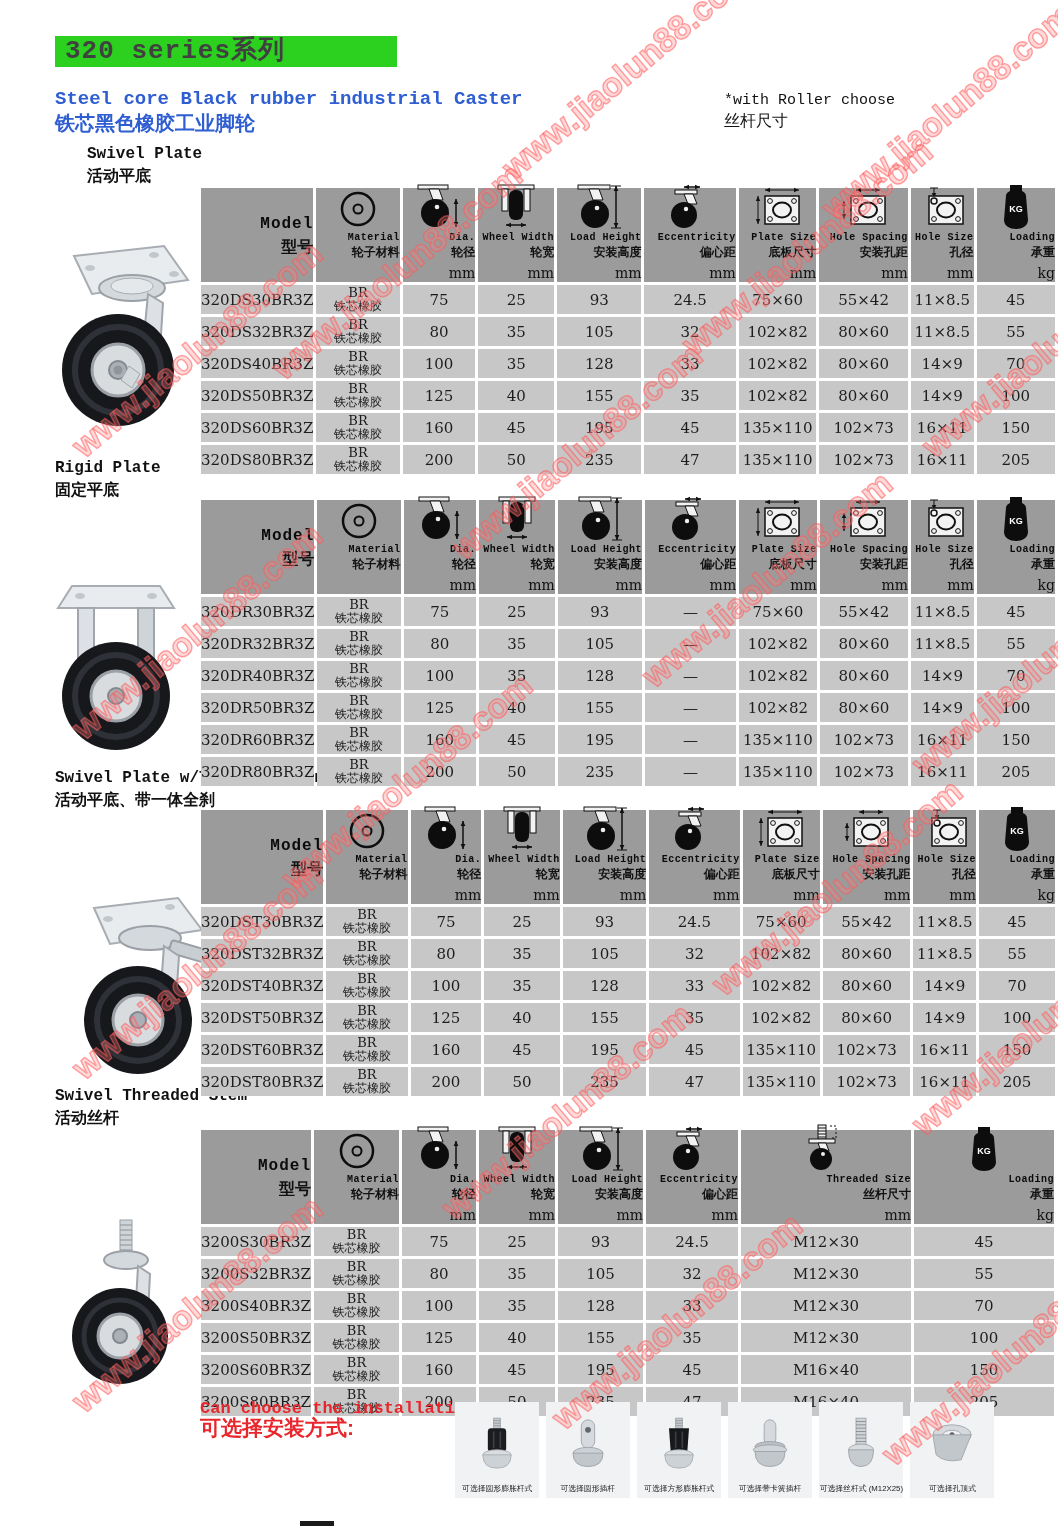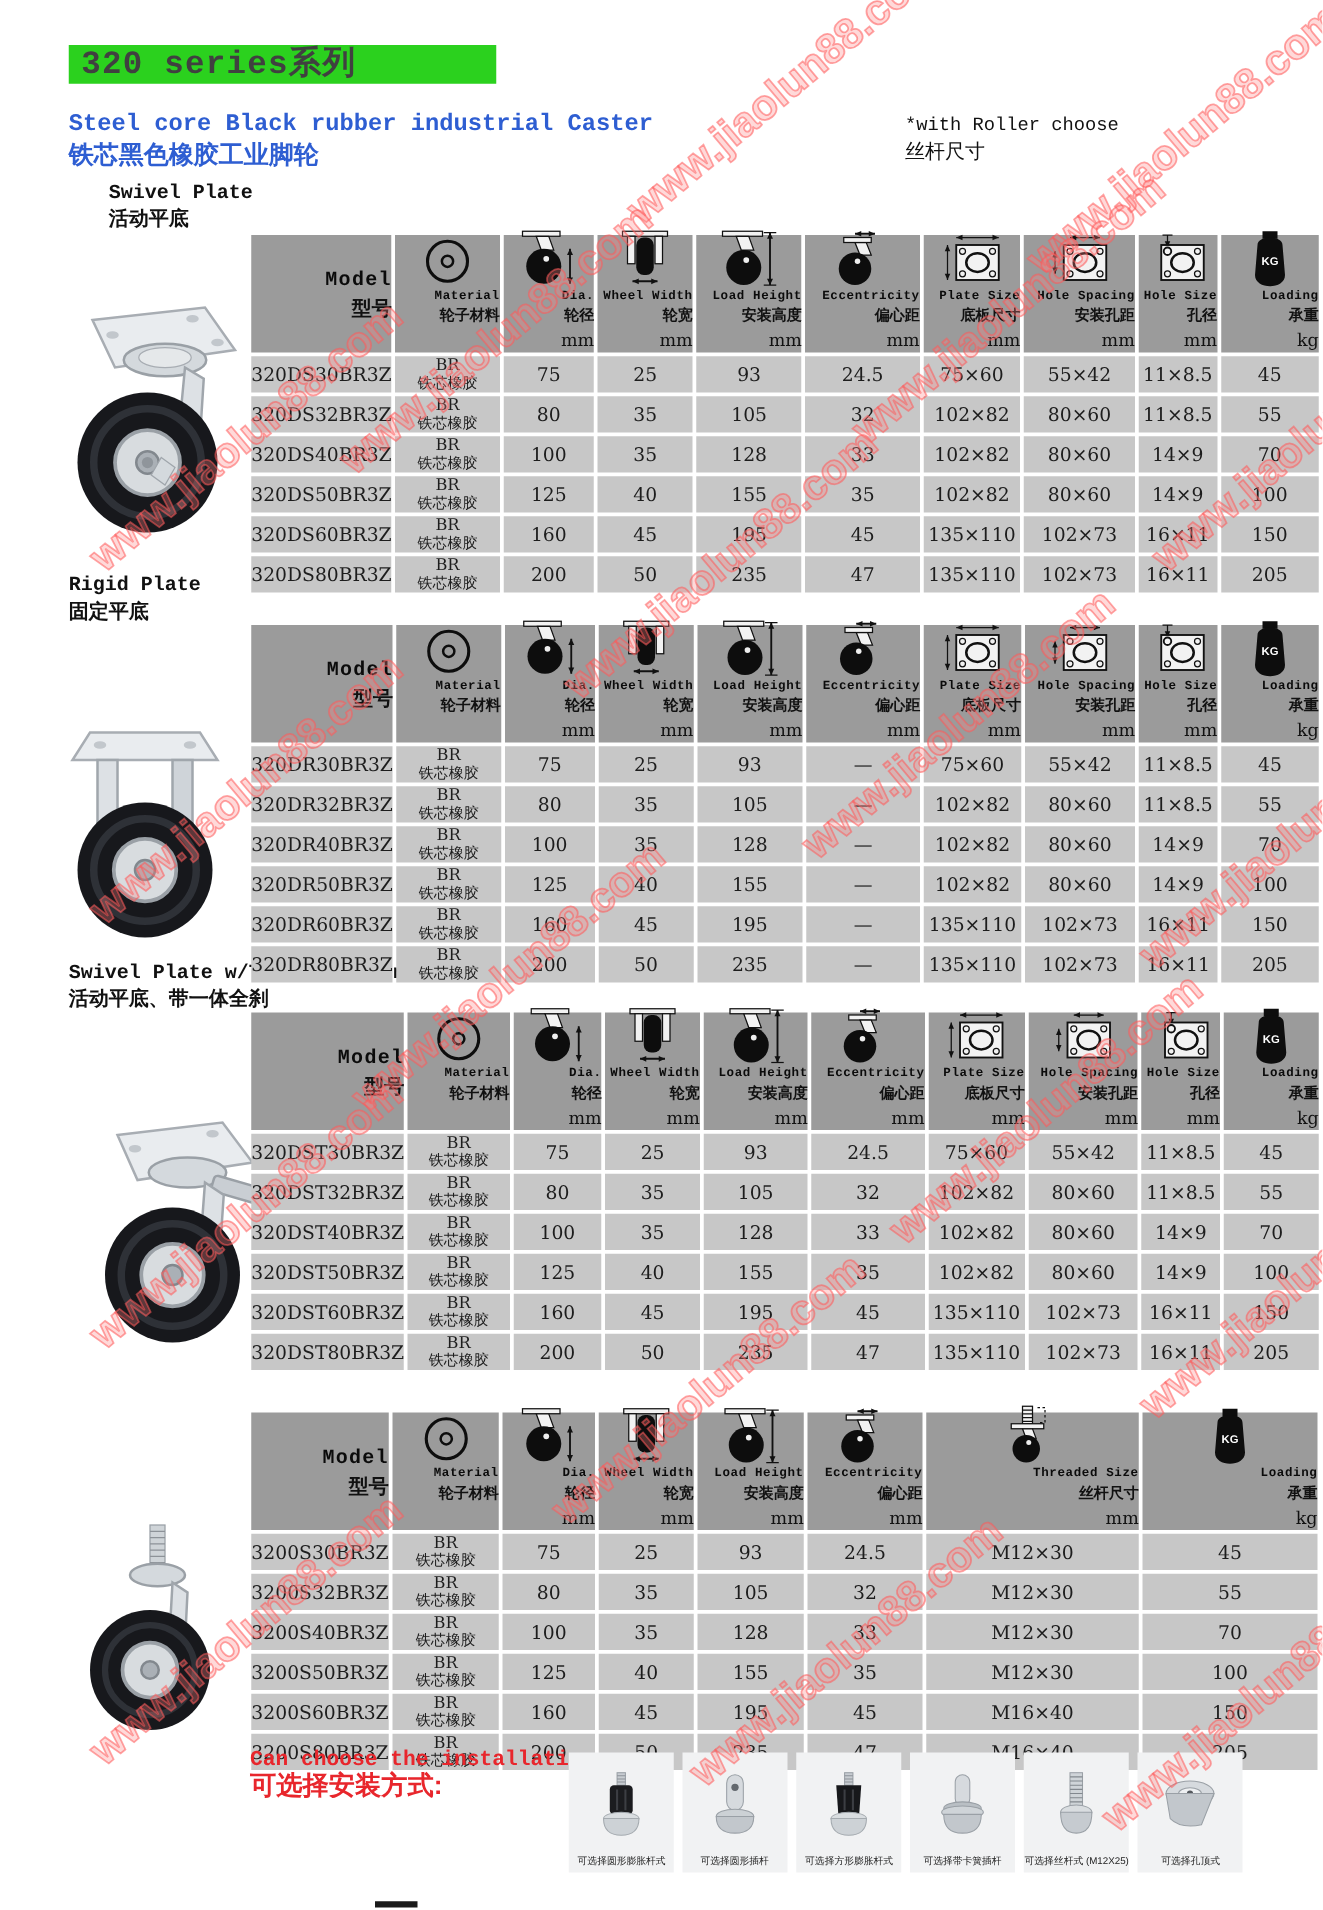--- a/index.html
+++ b/index.html
@@ -93,20 +93,24 @@
     <div class="zh">活动平底</div>
   </div>
   <div class="sec-title" id="t2-title">
     <div class="en">Rigid Plate</div>
     <div class="zh">固定平底</div>
   </div>
   <div class="sec-title" id="t3-title">
     <div class="en">Swivel Plate w/Total Lock One Piece</div>
     <div class="zh">活动平底、带一体全刹</div>
   </div>
+  <div class="sec-title" id="t4-title">
+    <div class="en">Swivel Threaded Stem</div>
+    <div class="zh">活动丝杆</div>
+  </div>
 
   <div class="photo" id="photo1">
     <svg width="162" height="200" viewBox="0 0 162 200">
       <polygon points="38,18 128,8 152,42 56,56" fill="#e9ecef" stroke="#a8adb3" stroke-width="2"></polygon>
       <ellipse cx="54" cy="30" rx="5" ry="3" fill="#c2c7cc"></ellipse>
         <ellipse cx="118" cy="17" rx="5" ry="3" fill="#c2c7cc"></ellipse>
       <ellipse cx="138" cy="36" rx="5" ry="3" fill="#c2c7cc"></ellipse>
         <ellipse cx="72" cy="48" rx="5" ry="3" fill="#c2c7cc"></ellipse>
       <ellipse cx="96" cy="50" rx="33" ry="13" fill="#d4d9dd" stroke="#9aa0a6" stroke-width="2"></ellipse>
       <ellipse cx="96" cy="48" rx="21" ry="8" fill="#e5e8ea" stroke="#a8adb3"></ellipse>

